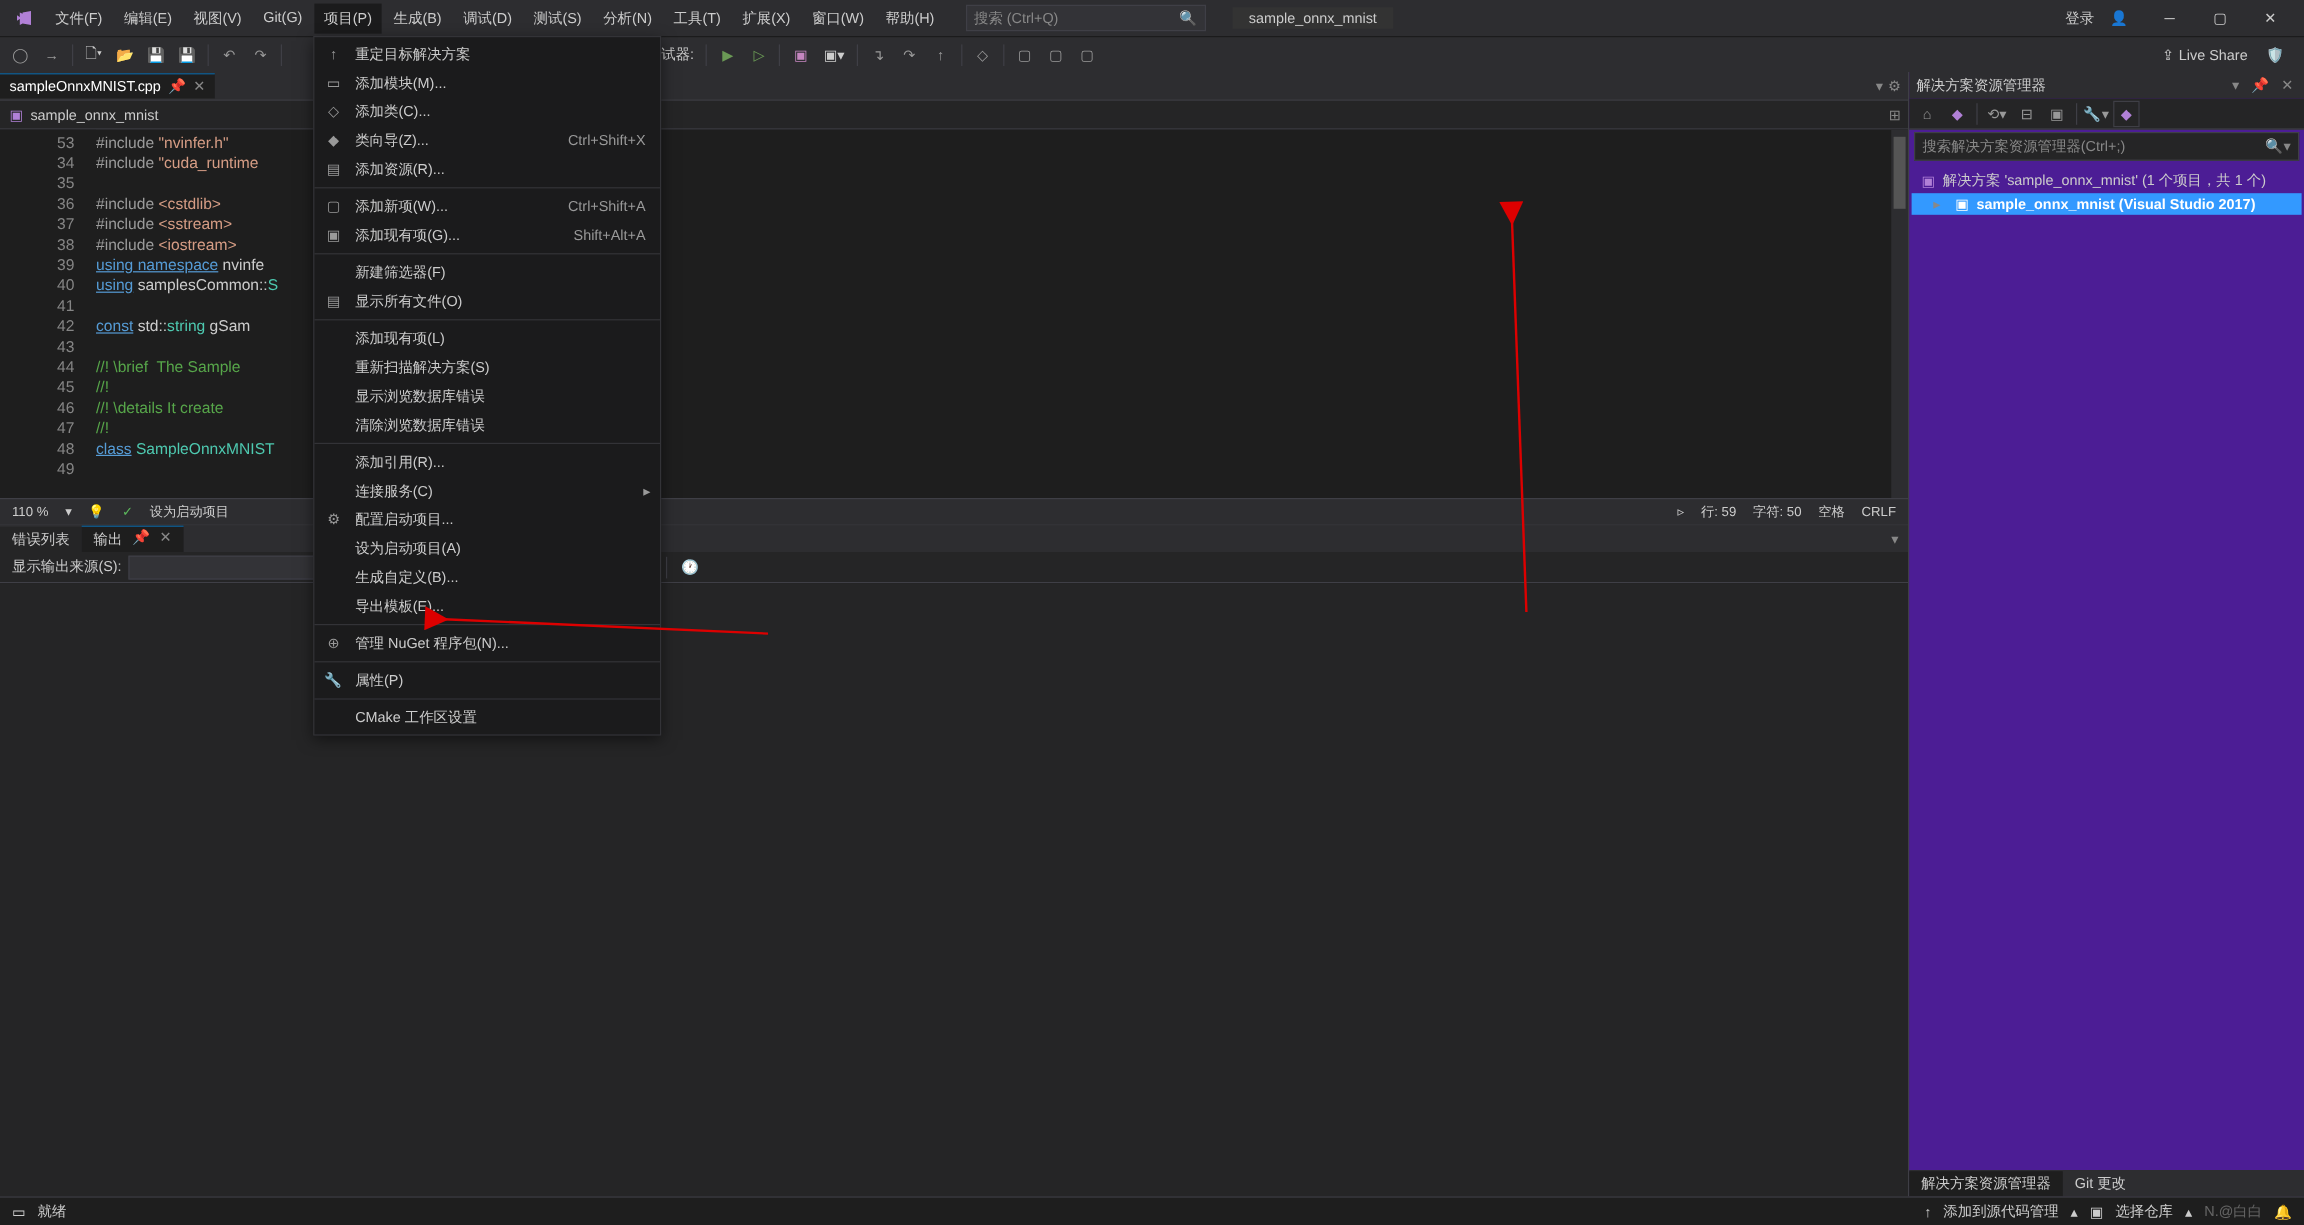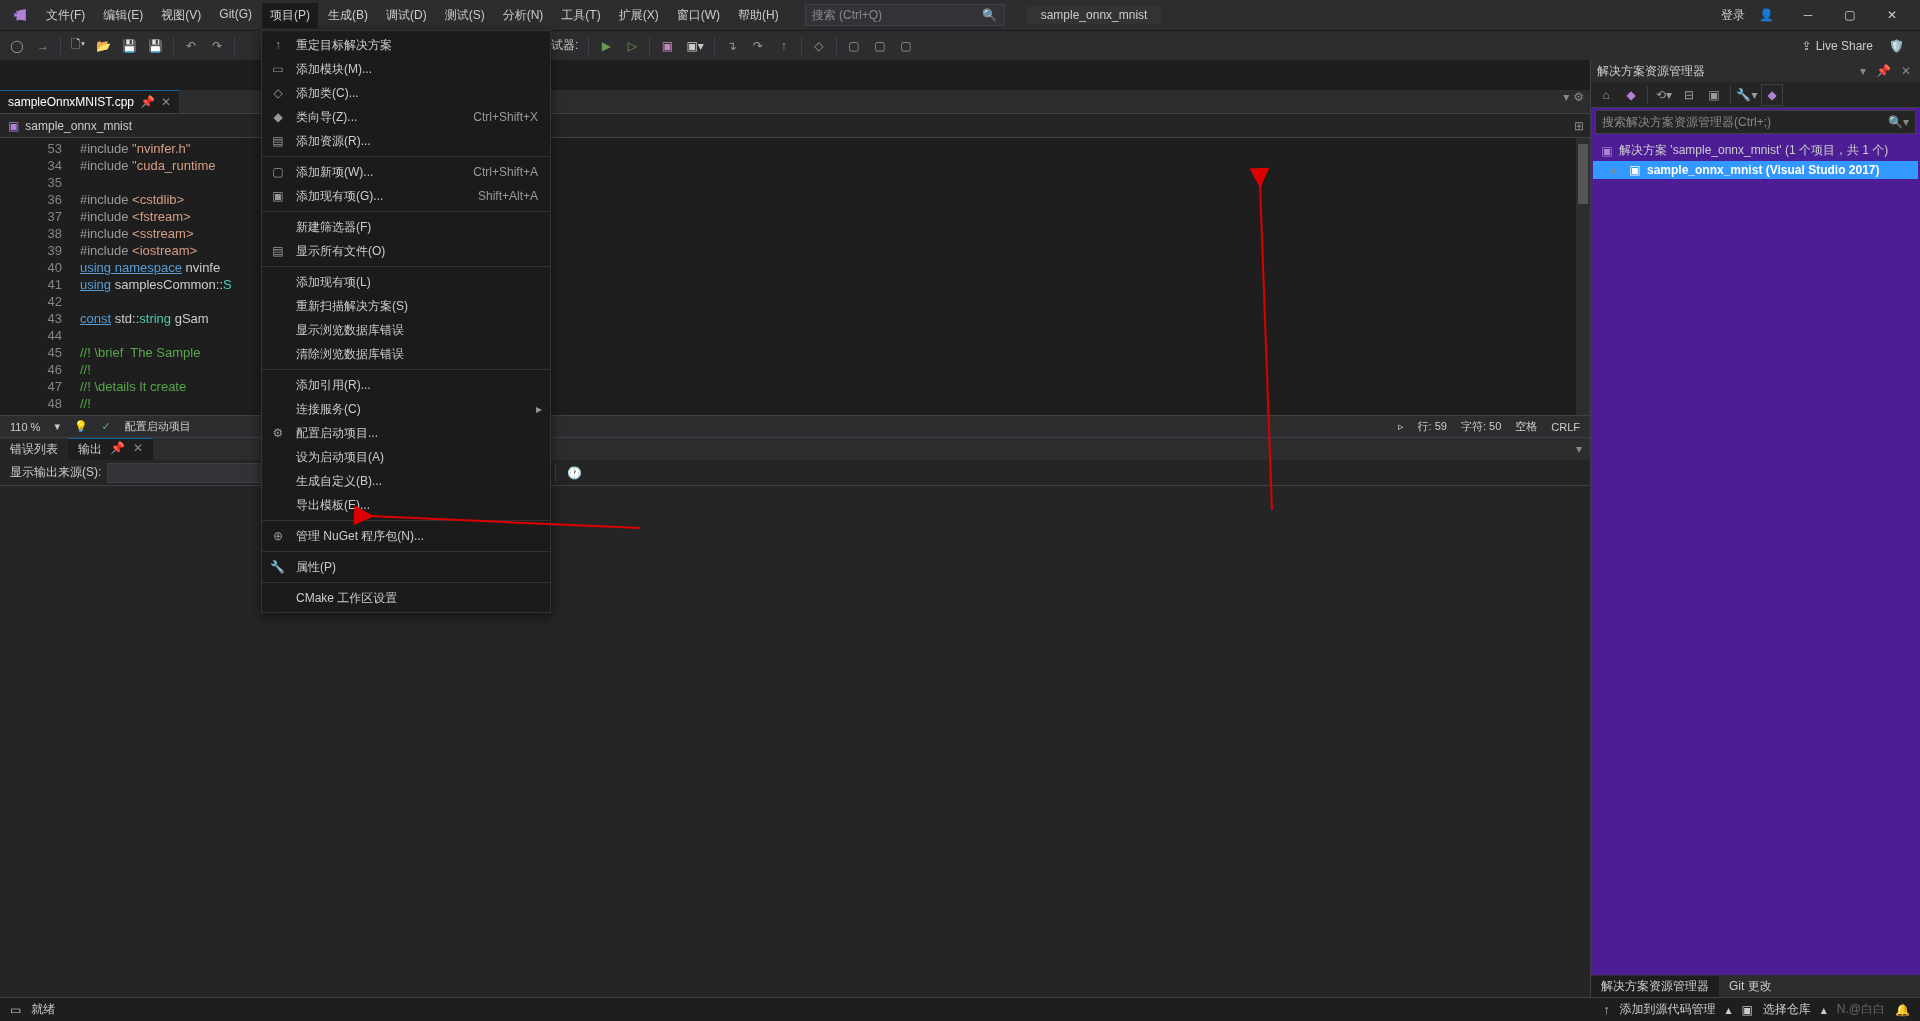--- a/index.html
+++ b/index.html
@@ -24,21 +24,21 @@
 .tool-sep { width: 1px; height: 18px; background: #3f3f46; margin: 0 2px; }
 .tool-dd { display: flex; align-items: center; gap: 2px; color: #ccc; padding: 0 4px; }
 .toolbar .liveshare { margin-left: auto; display: flex; align-items: center; gap: 4px; margin-right: 10px; }
 
 
 .main { display: flex; height: calc(100% - 60px - 24px); }
 .editor-area { flex: 1; display: flex; flex-direction: column; background: #1e1e1e; position: relative; }
 .side-panel { width: 330px; background: #4c1d95; border-left: 1px solid #3f3f46; display: flex; flex-direction: column; }
 
 
-.editor-tabs { height: 24px; background: #2d2d30; display: flex; border-bottom: 1px solid #3f3f46; margin-top: 30px; }
+.editor-tabs { height: 24px; background: #2d2d30; display: flex; align-items: center; border-bottom: 1px solid #3f3f46; }
 .editor-tab { background: #1e1e1e; color: #fff; padding: 3px 8px; display: flex; align-items: center; gap: 6px; border-top: 1px solid #0e639c; }
 .editor-tab .pin { color: #888; }
 .editor-tab .close { color: #888; }
 .editor-tabs .controls { margin-left: auto; display: flex; gap: 4px; padding-right: 6px; color: #888; }
 
 
 .navbar { height: 24px; background: #252526; display: flex; align-items: center; border-bottom: 1px solid #3f3f46; }
 .nav-dd { padding: 2px 8px; display: flex; align-items: center; gap: 6px; color: #ccc; }
 .nav-dd .ico { color: #b180d7; }
 .navbar .spacer { flex: 1; }
@@ -228,21 +228,20 @@
           <div class="ln">46</div>
           <div class="ln">47</div>
           <div class="ln">48</div>
           <div class="ln">49</div>
         </div>
       <div class="code-content" id="code-content">
           <div class="code-line"><span class="k-pp">#include</span> <span class="k-str">"nvinfer.h"</span></div>
           <div class="code-line"><span class="k-pp">#include</span> <span class="k-str">"cuda_runtime</span></div>
           <div class="code-line"></div>
           <div class="code-line"><span class="k-pp">#include</span> <span class="k-str">&lt;cstdlib&gt;</span></div>
-          <div class="code-line"><span class="k-pp">#include</span> <span class="k-str">&lt;fstream&gt;</span></div>
           <div class="code-line"><span class="k-pp">#include</span> <span class="k-str">&lt;sstream&gt;</span></div>
           <div class="code-line"><span class="k-pp">#include</span> <span class="k-str">&lt;iostream&gt;</span></div>
           <div class="code-line"><span class="k-blue">using namespace</span> nvinfe</div>
           <div class="code-line"><span class="k-blue">using</span> samplesCommon::<span class="k-type">S</span></div>
           <div class="code-line"></div>
           <div class="code-line"><span class="k-blue">const</span> std::<span class="k-type">string</span> gSam</div>
           <div class="code-line"></div>
           <div class="code-line"><span class="k-green">//! \brief  The Sample</span>                              <span class="k-green">sample</span></div>
           <div class="code-line"><span class="k-green">//!</span></div>
           <div class="code-line"><span class="k-green">//! \details It create</span></div>
@@ -252,21 +251,21 @@
       <div style="position:absolute;right:0;top:0;bottom:0;width:14px;background:#2d2d30">
         <div style="position:absolute;top:6px;left:2px;right:2px;height:60px;background:#555"></div>
       </div>
     </div>
 
     <div class="code-status">
       <span class="zoom">110 %</span>
       <span>▾</span>
       <span style="color:#b180d7">💡</span>
       <span class="check">✓</span>
-      <span>配置启动项目</span>
+      <span>设为启动项目</span>
       <span class="spacer"></span>
       <span>▹</span>
       <span>行: 59</span>
       <span>字符: 50</span>
       <span>空格</span>
       <span>CRLF</span>
     </div>
 
     <div class="output-panel">
       <div class="output-tabs">

